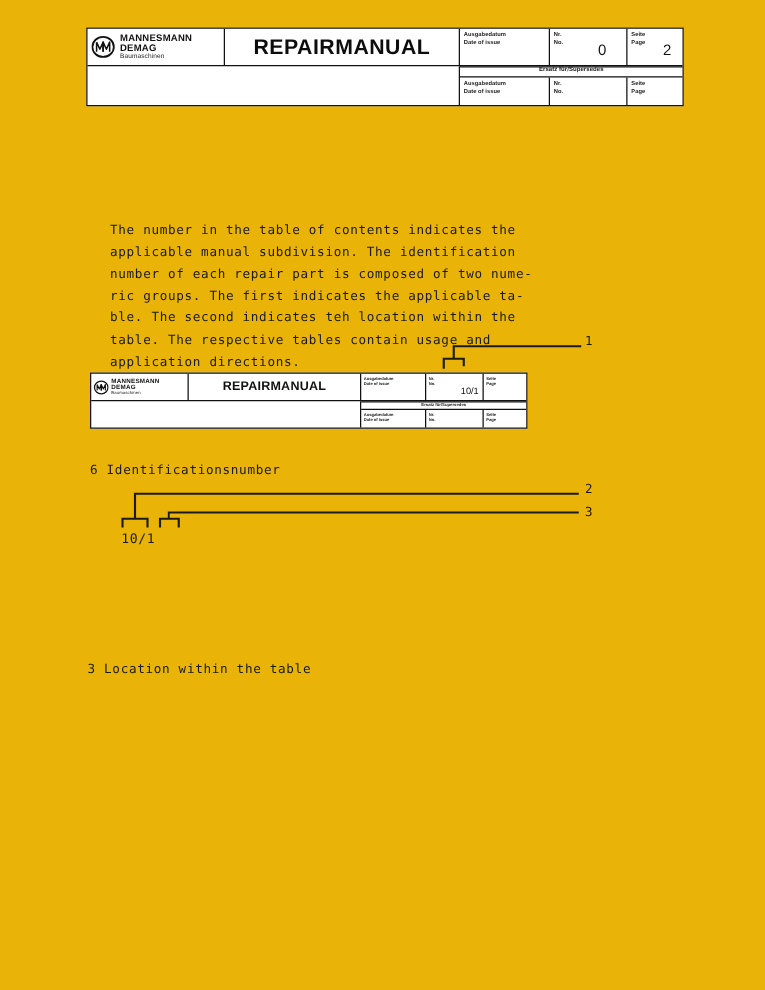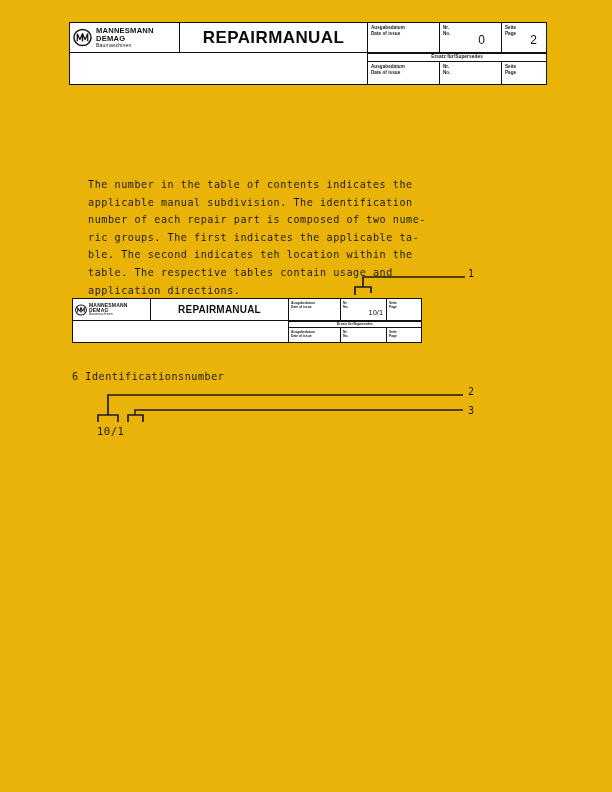--- a/index.html
+++ b/index.html
@@ -438,15 +438,16 @@
     <path d="M135 415 L135 410 L463 410" fill="none" stroke="#1b1b1b" stroke-width="1.5"></path>
   </svg>
 
   <span class="callout-num" id="cal1">1</span>
   <span class="callout-num" id="cal2">2</span>
   <span class="callout-num" id="cal3">3</span>
 
   <span class="bracket-num">10/1</span>
 
   <div class="body-text" id="item1">6 Identificationsnumber</div>
+  <div class="body-text" id="item3">3 Location within the table</div>
 
 
 </div>
 
 </body></html>

